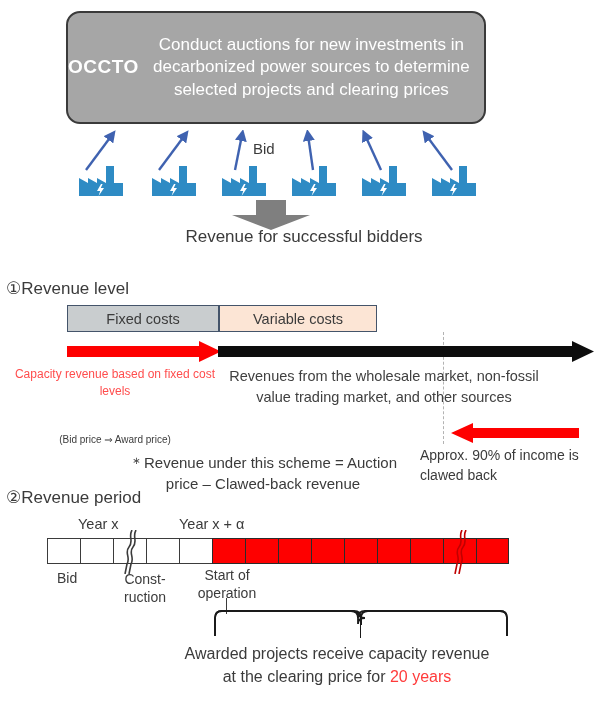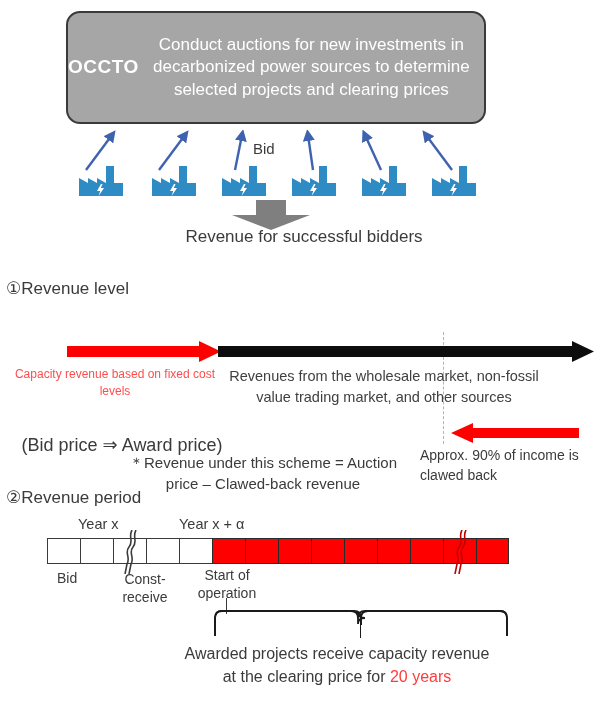--- a/index.html
+++ b/index.html
@@ -50,21 +50,21 @@
 
   
   #red-arrow-1{left:67px;top:341px;width:154px;height:21px;}
   #black-arrow{left:218px;top:341px;width:376px;height:21px;}
 
   
   #dash-sep{left:443px;top:332px;width:0;height:112px;border-left:1px dashed #b3b3b3;}
 
   
   #cap-rev-text{left:6px;top:366px;width:218px;text-align:center;font-size:12px;line-height:1.42;color:#ff4d4d;}
-  #bid-award-note{left:13px;top:434px;width:218px;text-align:center;font-size:18px;color:#3b3b3b;}
+  #bid-award-note{left:6px;top:434px;width:218px;text-align:center;font-size:10px;color:#3b3b3b;}
   #wholesale-text{left:224px;top:366px;width:320px;text-align:center;font-size:14.5px;line-height:1.42;color:#404040;}
 
   
   #red-arrow-2{left:451px;top:423px;width:128px;height:20px;}
   #clawback-text{left:420px;top:446px;width:188px;text-align:left;font-size:14px;line-height:1.4;color:#3b3b3b;}
 
   
   #scheme-note{left:122px;top:452px;width:282px;text-align:center;font-size:15px;line-height:1.42;color:#3b3b3b;}
 
   
@@ -154,20 +154,22 @@
 </svg>
 
 <svg class="abs" id="rev-down-arrow" viewBox="0 0 78 30">
   <path d="M24,0 H54 V15 H78 L39,30 L0,15 H24 Z" fill="#7f7f7f"></path>
 </svg>
 <div class="abs" id="rev-bidders">Revenue for successful bidders</div>
 
 <div class="abs section-heading" id="sec1-heading">①Revenue level</div>
 
 <div class="abs" id="cost-bar">
+  <div class="seg" id="seg-fixed">Fixed costs</div>
+  <div class="seg" id="seg-variable">Variable costs</div>
 </div>
 
 <div class="abs" id="dash-sep"></div>
 
 <svg class="abs" id="red-arrow-1" viewBox="0 0 154 21">
   <path d="M0,5 H132 V0 L154,10.5 L132,21 V16 H0 Z" fill="#fe0000"></path>
 </svg>
 <svg class="abs" id="black-arrow" viewBox="0 0 376 21">
   <path d="M0,5 H354 V0 L376,10.5 L354,21 V16 H0 Z" fill="#0d0d0d"></path>
 </svg>
@@ -209,21 +211,21 @@
       <svg class="zig" viewBox="0 0 22 44">
         <path d="M13,0 C9,7 15,11 10,17 C5,23 12,27 8,34 L6,44" fill="none" stroke="#c00000" stroke-width="1.6"></path>
         <path d="M17,0 C13,7 19,11 14,17 C9,23 16,27 12,34 L10,44" fill="none" stroke="#c00000" stroke-width="1.6"></path>
       </svg>
     </div>
     <div class="cell red" style="width: 33px;"></div>
   </div>
 
 <div class="abs" id="lbl-bid">Bid</div>
 <div class="abs" id="lbl-construction" style="white-space:pre-line;">Const-
-receive</div>
+ruction</div>
 <div class="abs" id="lbl-start-op">Start of operation</div>
 <div class="abs" id="startop-pointer"></div>
 
 <svg class="abs" id="brace" viewBox="0 0 300 30">
   <path d="M4,28 V10 Q4,3 11,3 H140 Q147,3 147,10 V16 Q147,10 154,10 Q147,10 147,4 V10 Q147,3 154,3 H289 Q296,3 296,10 V28" fill="none" stroke="#1a1a1a" stroke-width="1.8"></path>
   <path d="M4,28 V10 Q4,3 11,3 H143 Q150,3 150,10 V17" fill="none" stroke="#1a1a1a" stroke-width="1.8"></path>
   <path d="M296,28 V10 Q296,3 289,3 H157 Q150,3 150,10 V17" fill="none" stroke="#1a1a1a" stroke-width="1.8"></path>
 </svg>
 <div class="abs" id="brace-stem" style="left:360px;top:624px;"></div>
 

